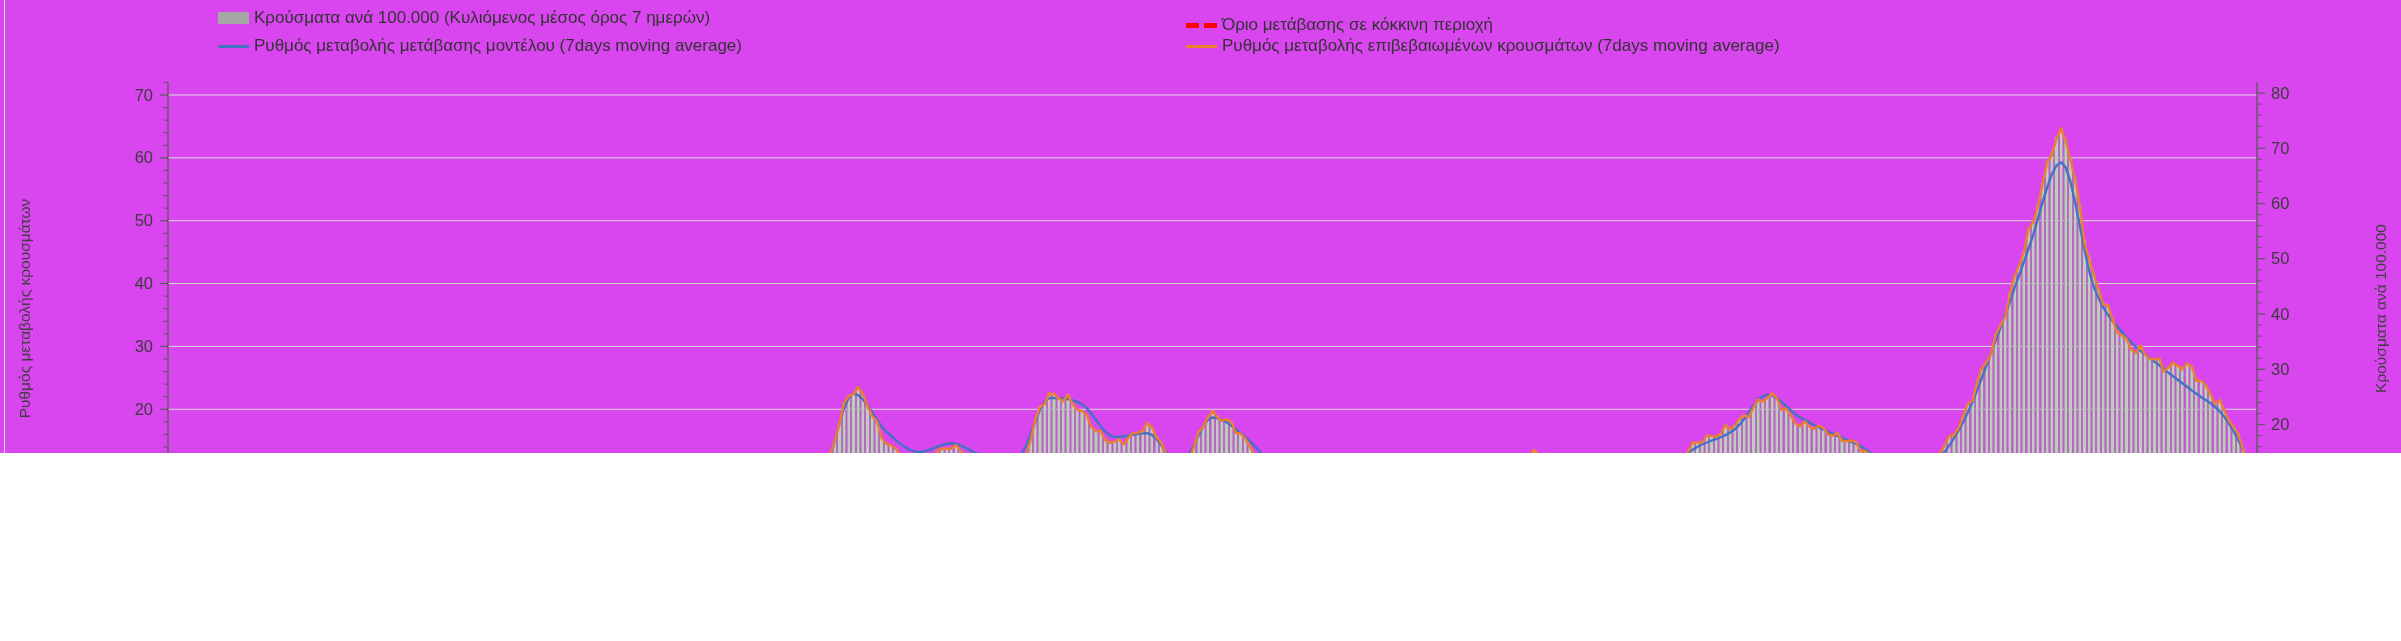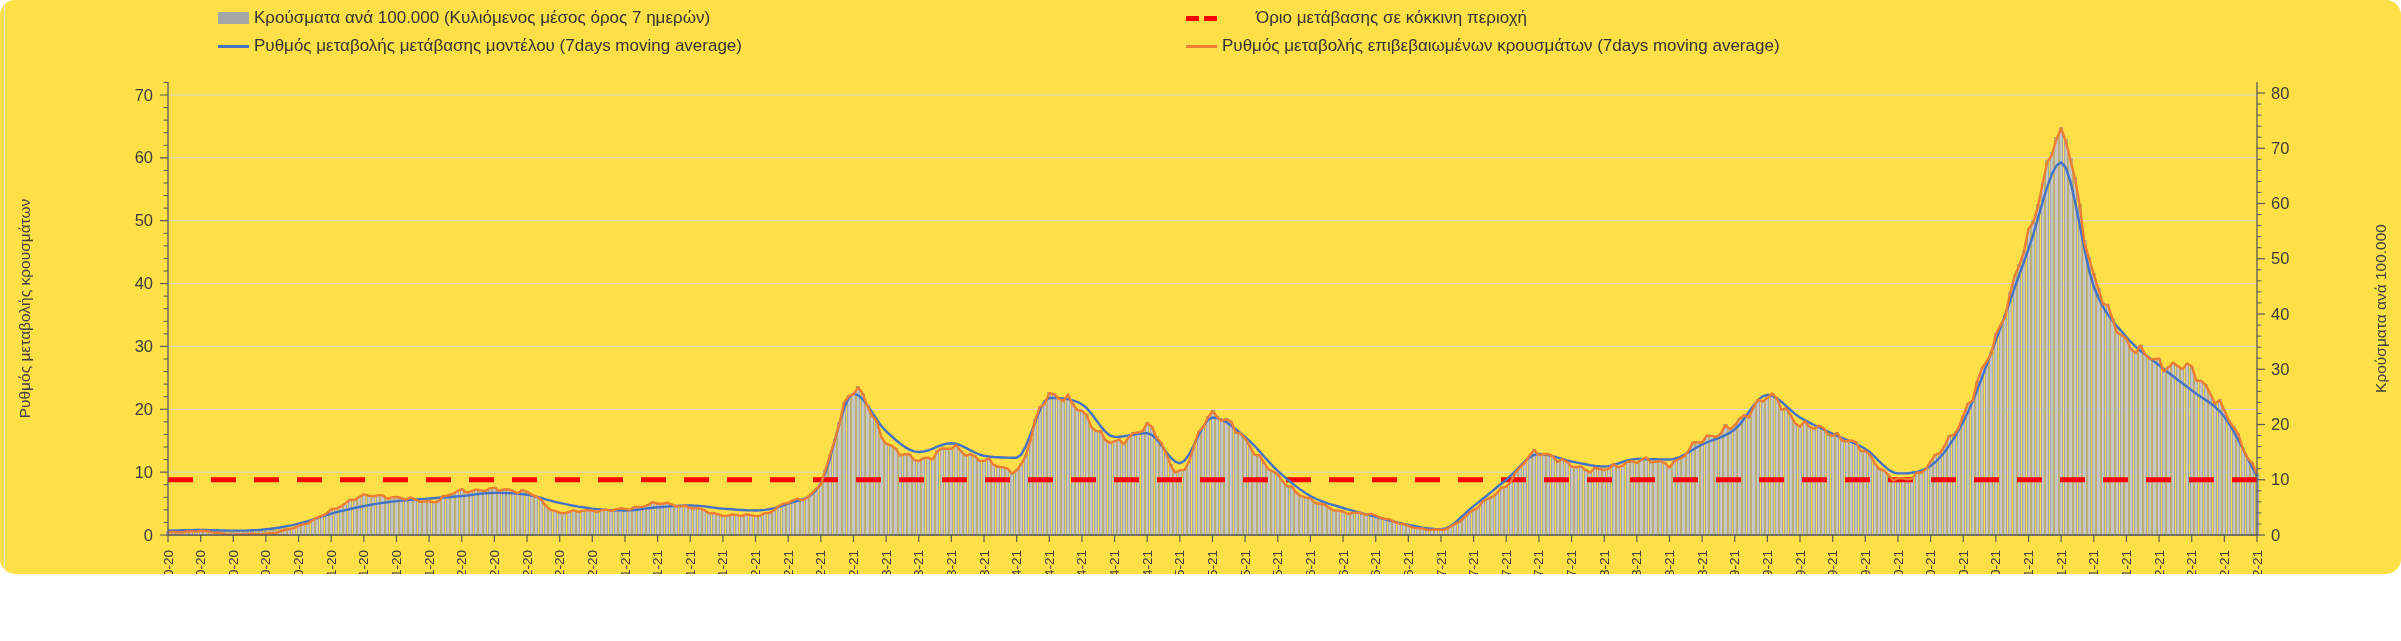--- a/index.html
+++ b/index.html
@@ -1,19 +1,18 @@
 <!DOCTYPE html>
 <html><head>
 <meta charset="utf-8">
 <style>
   html,body{margin:0;padding:0;background:#ffffff;}
   .stage{
-    position:relative;width:2401px;height:574px;background:#fde047;overflow:hidden;
+    position:relative;width:2401px;height:453px;background:#d946ef;overflow:hidden;
     font-family:"Liberation Sans","DejaVu Sans",sans-serif;
-    border-radius:15px;
   }
   .legend-item{
     position:absolute;display:flex;align-items:center;height:22px;
     color:#333333;font-size:17px;white-space:nowrap;
   }
   .legend-item .txt{margin-left:5px;}
   .sw-bar{width:31px;height:12px;background:#a6a6a6;flex:0 0 auto;}
   .sw-line{width:31px;height:3px;flex:0 0 auto;}
   .sw-dash{display:flex;width:31px;justify-content:space-between;flex:0 0 auto;}
   .sw-dash i{display:block;width:13px;height:5px;background:#ff0000;}
@@ -28,21 +27,21 @@
   <div class="edge-left"></div>
 
   <div class="legend-item" style="left:218px;top:7px;">
     <span class="sw-bar"></span>
     <span class="txt">Κρούσματα ανά 100.000 (Κυλιόμενος μέσος όρος 7 ημερών)</span>
   </div>
   <div class="legend-item" style="left:218px;top:35px;">
     <span class="sw-line" style="background:#4472c4;"></span>
     <span class="txt">Ρυθμός μεταβολής μετάβασης μοντέλου (7days moving average)</span>
   </div>
-  <div class="legend-item" style="left:1186px;top:7px;gap:34px;">
+  <div class="legend-item" style="left:1186px;top:14px;">
     <span class="sw-dash">
         <i></i>
         <i></i>
       </span>
     <span class="txt">Όριο μετάβασης σε κόκκινη περιοχή</span>
   </div>
   <div class="legend-item" style="left:1186px;top:35px;">
     <span class="sw-line" style="background:#ed7d31;"></span>
     <span class="txt">Ρυθμός μεταβολής επιβεβαιωμένων κρουσμάτων (7days moving average)</span>
   </div>

